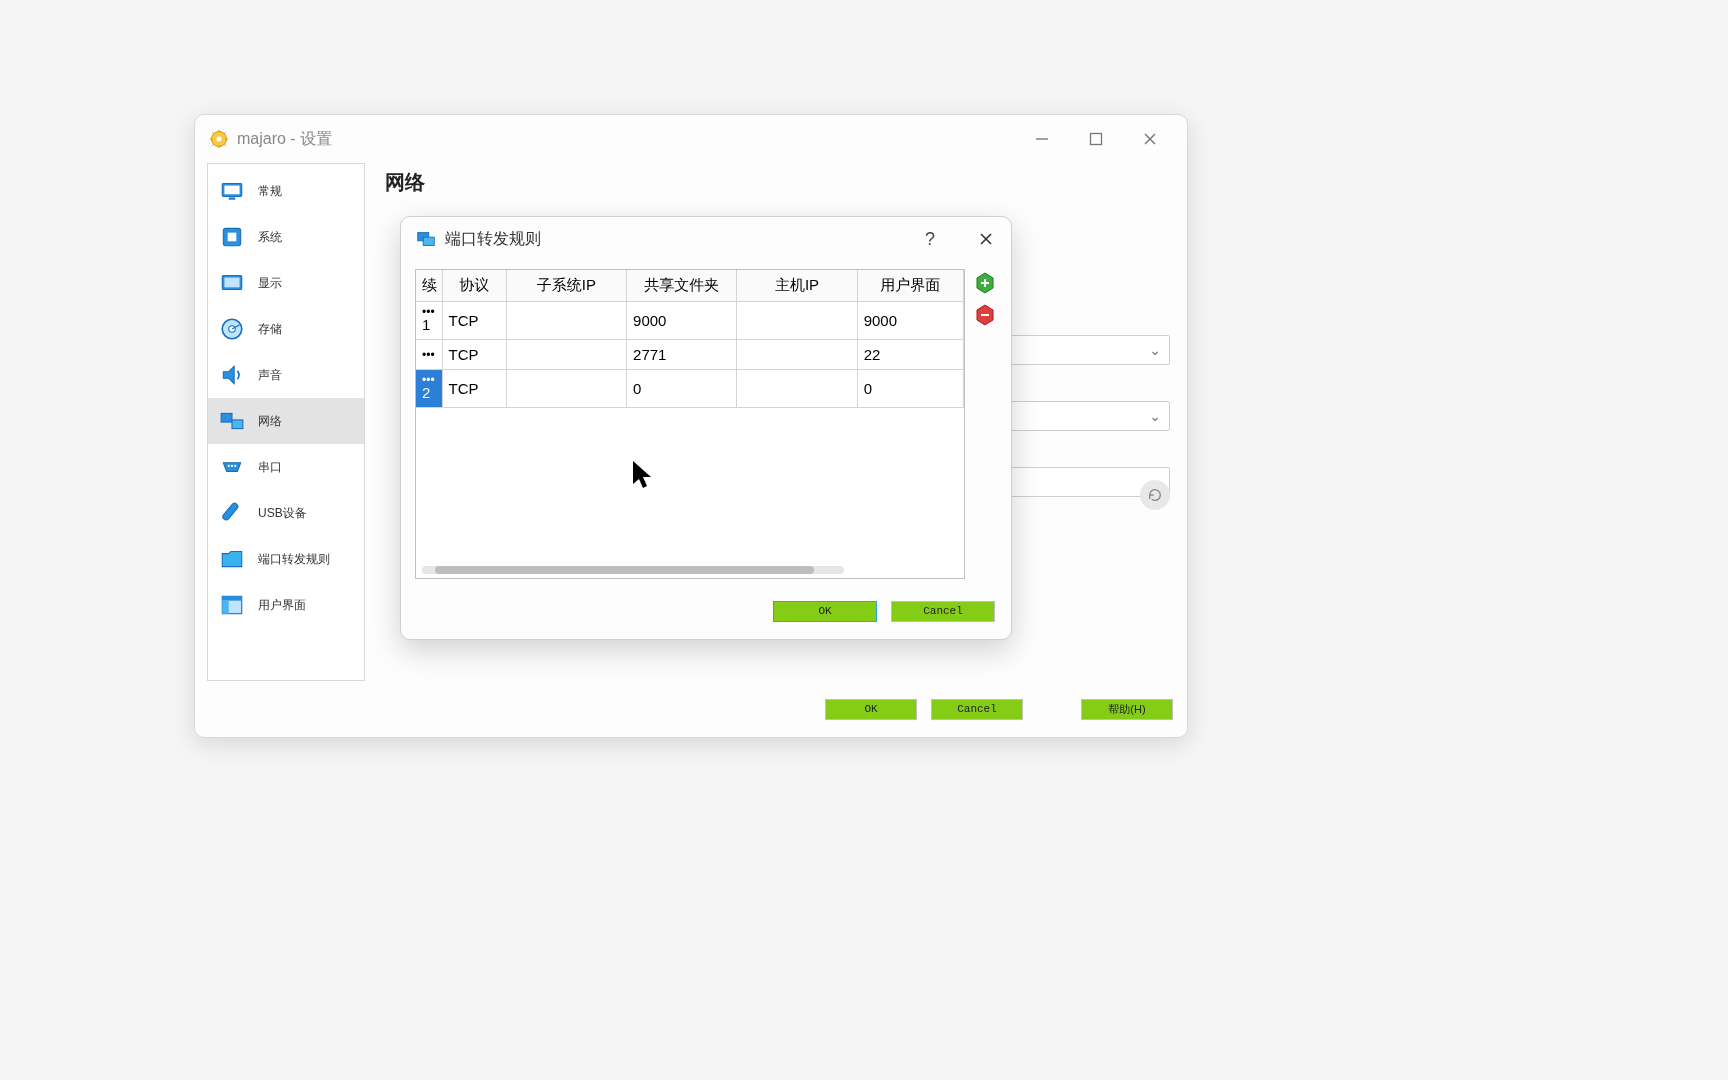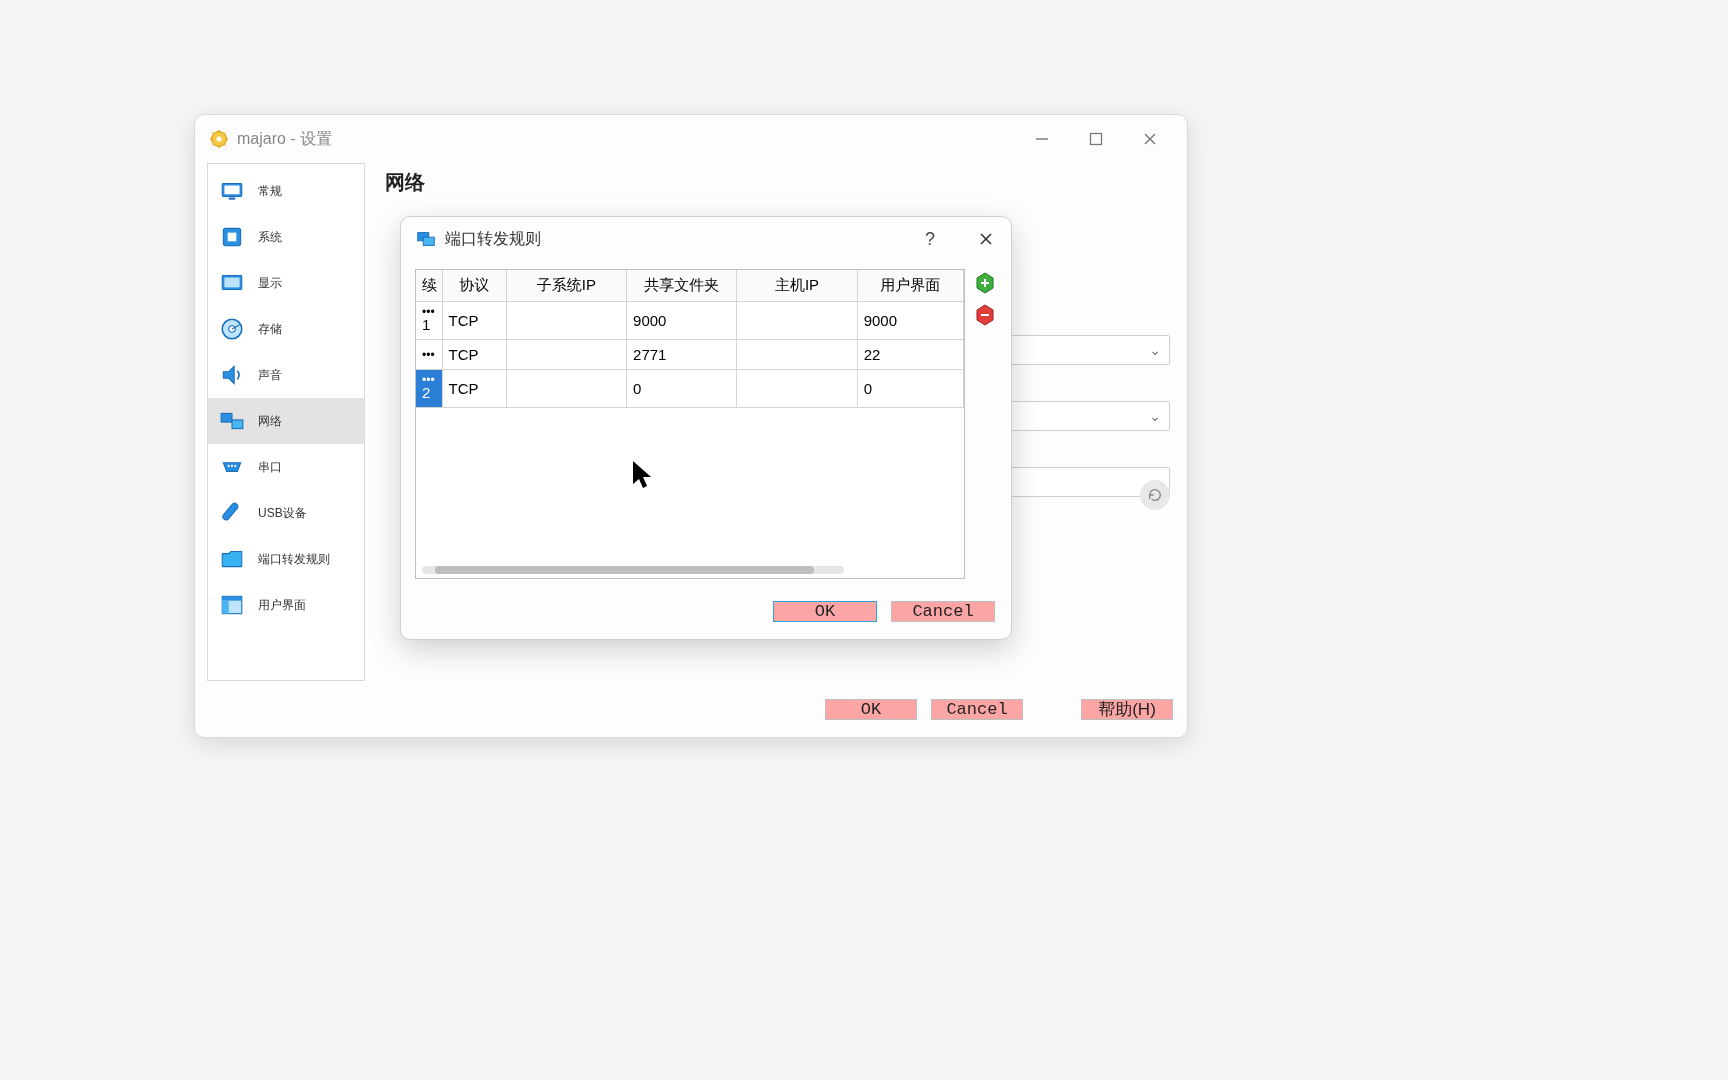--- a/index.html
+++ b/index.html
@@ -64,22 +64,22 @@
   .content-pane { flex:1; padding-top: 6px;}
   .content-heading { font-size: 20px; font-weight: 600; color:#222; }
 
   .main-footer {
     height: 56px;
     display:flex; justify-content:flex-end; align-items:center;
     gap: 14px; padding: 0 14px;
   }
   .btn {
     min-width: 92px; height: 21px;
-    border: 1px solid #bfbfbf; background:#fca5a5;
-    font-size: 17px; color:#222;
+    border: 1px solid #bfbfbf; background:#84cc16;
+    font-size: 11px; color:#222;
     display:flex; align-items:center; justify-content:center;
     cursor:pointer;
     font-family: "Consolas","Courier New",monospace;
   }
 
   
   .bg-combo-stack {
     position:absolute; left: 700px; top: 335px; width: 470px;
     display:flex; flex-direction:column; gap:36px;
   }

